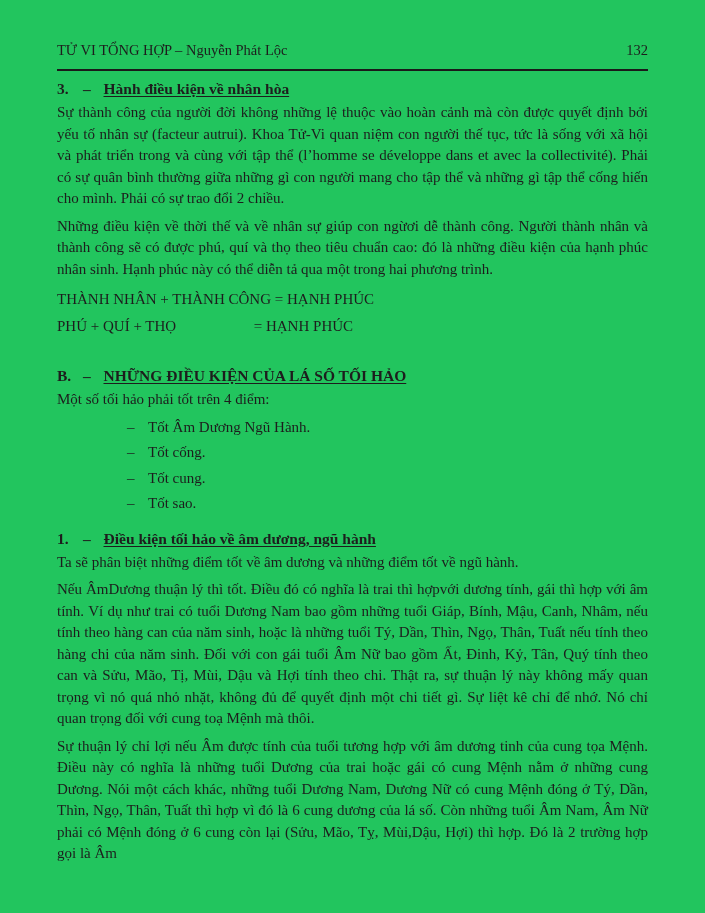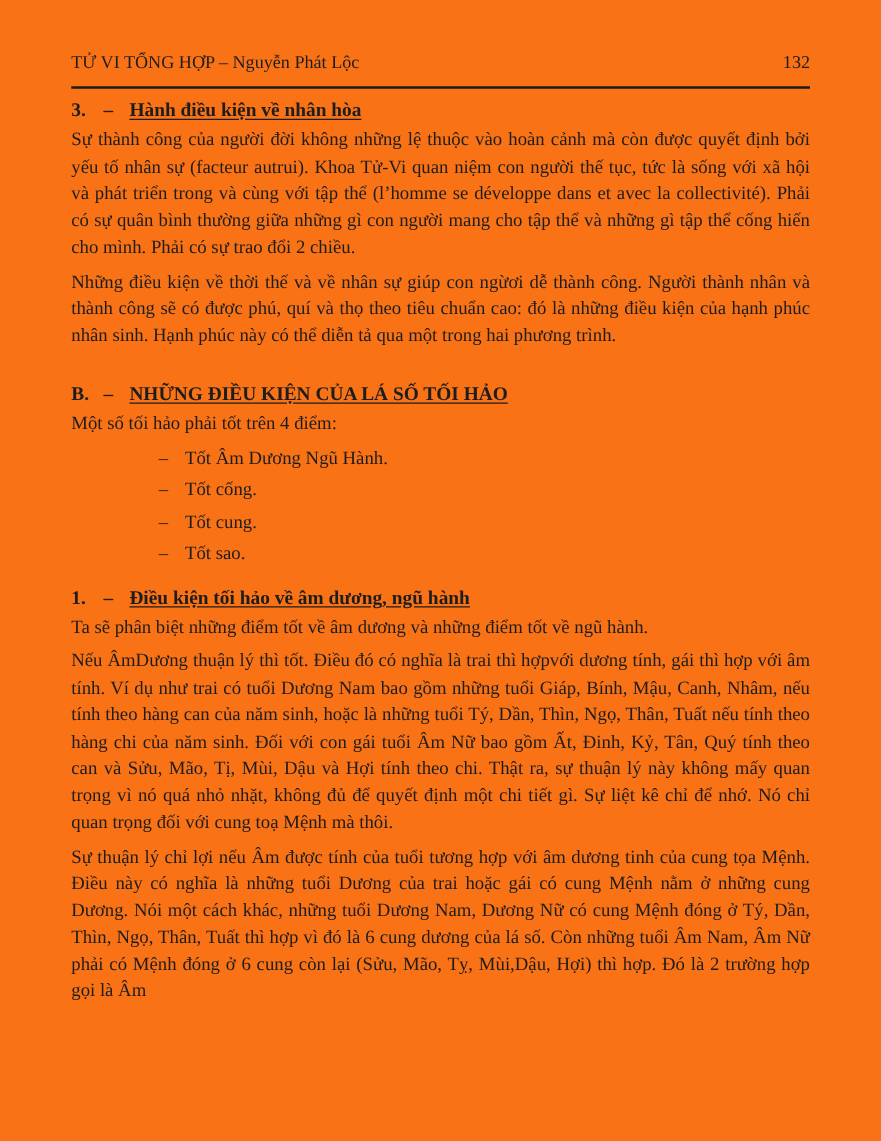--- a/index.html
+++ b/index.html
@@ -1,20 +1,20 @@
 <!DOCTYPE html>
 <html><head>
 <meta charset="utf-8">
 <style>
   html,body{margin:0;padding:0;background:#e8e8e8;}
   .page{
     position:relative;
     width:705px;height:913px;
     margin:0 auto;
-    background:#f97316;
+    background:#22c55e;
     box-sizing:border-box;
     padding:42px 57px 30px 57px;
     font-family:"Liberation Serif","DejaVu Serif",serif;
     color:#1d1d1d;
     overflow:hidden;
   }
   .pg-header{
     display:flex;justify-content:space-between;align-items:baseline;
     font-size:14.5px;line-height:17px;
   }
@@ -55,20 +55,30 @@
 
   <h2 class="h3-sec">
     <span class="h-num">3.</span>
     <span class="h-dash">–</span>
     <span class="u">Hành điều kiện về nhân hòa</span>
   </h2>
 
   <p class="body">Sự thành công của người đời không những lệ thuộc vào hoàn cảnh mà còn được quyết định bởi yếu tố nhân sự (facteur autrui). Khoa Tử-Vi quan niệm con người thế tục, tức là sống với xã hội và phát triển trong và cùng với tập thể (l’homme se développe dans et avec la collectivité). Phải có sự quân bình thường giữa những gì con người mang cho tập thể và những gì tập  thể cống hiến cho mình. Phải có sự trao đổi 2 chiều.</p>
   <p class="body">Những điều kiện về thời thế và về nhân sự giúp con ngừơi dễ thành công. Người thành nhân và thành công sẽ có được phú, quí và thọ theo tiêu chuẩn cao: đó là những điều kiện của hạnh phúc nhân sinh. Hạnh phúc này có thể diễn tả qua một trong hai phương trình.</p>
 
+  <div class="eq-block">
+    <div class="equation">
+      <span class="eq-left">THÀNH NHÂN + THÀNH CÔNG</span>
+      <span class="eq-right">= HẠNH PHÚC</span>
+    </div>
+    <div class="equation">
+      <span class="eq-left">PHÚ + QUÍ + THỌ</span>
+      <span class="eq-right">= HẠNH PHÚC</span>
+    </div>
+  </div>
 
   <h2 class="hB">
     <span class="h-num">B.</span>
     <span class="h-dash">–</span>
     <span class="u">NHỮNG ĐIỀU KIỆN CỦA LÁ SỐ TỐI HẢO</span>
   </h2>
 
   <p class="body intro">Một số tối hảo phải tốt trên 4 điểm:</p>
 
   <div class="dash-list">

